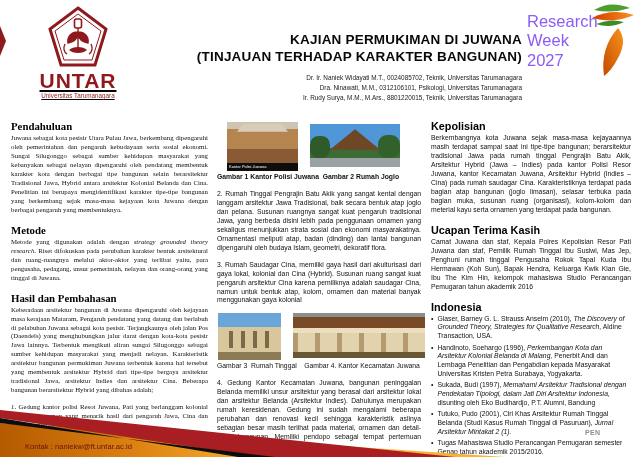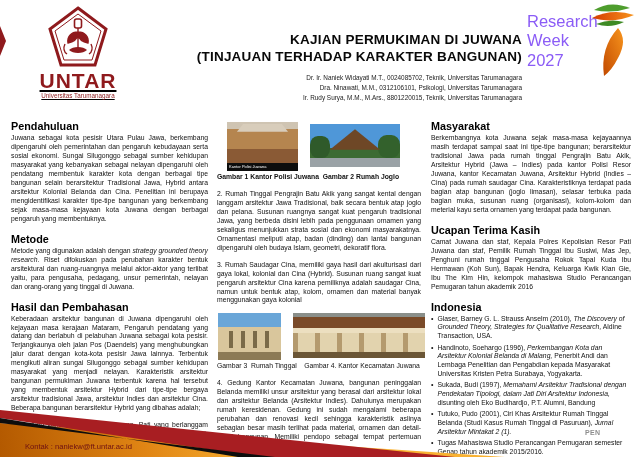--- a/index.html
+++ b/index.html
@@ -14,21 +14,21 @@
   .untar-word{color:#8f1a1d;font-weight:bold;font-size:21px;letter-spacing:1px;line-height:1;margin-top:2px;}
   .untar-sub{color:#8f1a1d;font-size:6.3px;line-height:1.2;margin-top:1px;}
   .title-block{position:absolute;left:150px;top:32px;width:372px;text-align:right;}
   .title-line{font-weight:bold;font-size:13.5px;line-height:1.25;color:#090909;letter-spacing:.2px;}
   .authors{margin-top:7px;}
   .author-line{font-size:6.4px;color:#1a1a1a;line-height:1.55;}
   .rweek{position:absolute;left:527px;top:12px;color:#8b5cf6;font-size:16.5px;line-height:1.17;}
   .rweek-logo{position:absolute;left:588px;top:2px;}
   
   .col{position:absolute;top:120px;font-size:6.8px;color:#111;}
-  .col-1{left:11px;width:197px;}
+  .col-1{left:11px;width:197px;font-family:Liberation Serif, serif;}
   .col-2{left:217px;width:204px;}
   .col-3{left:431px;width:200px;}
   .sec-h{font-weight:bold;font-size:10.8px;margin:0 0 2px 0;color:#000;}
   .sec-h.gap{margin-top:9px;}
   .para{margin:0 0 8px 0;text-align:justify;line-height:1.32;}
   .para:last-child{margin-bottom:0;}
   
   .figrow{display:flex;gap:12px;align-items:flex-start;margin:2px 0 2px 0;}
   .photo{position:relative;overflow:hidden;flex:none;}
   .ph1{width:71px;height:49px;margin-left:10px;background:linear-gradient(180deg,#cfc4b2 0 14%,#b5854f 14% 55%,#8a5a35 55% 84%,#111 84%);}
@@ -147,21 +147,21 @@
       <div class="photo ph4">
         <div class="ph4-cols"></div>
       </div>
     </div>
     <div class="figcap">Gambar 3  Rumah Tinggal    Gambar 4. Kantor Kecamatan Juwana</div>
 
     <p class="para">4. Gedung Kantor Kecamatan Juwana, bangunan peninggalan Belanda memiliki unsur arsitektur yang berasal dari arsitektur lokal dan arsitektur Belanda (Arsitektur Indies). Dahulunya merupakan rumah keresidenan. Gedung ini sudah mengalami beberapa perubahan dan renovasi kecil sehingga karakteristik aslinya sebagian besar masih terlihat pada material, ornamen dan detail-detail bangunan. Memiliki pendopo sebagai tempat pertemuan camat dengan masyarakat.</p>
   </div>
 
   <div class="col col-3">
-    <div class="sec-h">Masyarakat</div>
+    <div class="sec-h">Kepolisian</div>
     <p class="para">Berkembangnya kota Juwana sejak masa-masa kejayaannya masih terdapat sampai saat ini tipe-tipe bangunan; berarsitektur tradisional Jawa pada rumah tinggal Pengrajin Batu Akik, Arsitektur Hybrid (Jawa – Indies) pada kantor Polisi Resor Juwana, kantor Kecamatan Juwana, Arsitektur Hybrid (Indies – Cina) pada rumah saudagar Cina. Karakteristiknya terdapat pada bagian atap bangunan (joglo limasan), selasar terbuka pada bagian muka, susunan ruang (organisasi), kolom-kolom dan meterial kayu serta ornamen yang terdapat pada bangunan.</p>
 
     <div class="sec-h gap">Ucapan Terima Kasih</div>
     <p class="para">Camat Juwana dan staf, Kepala Polres Kepolisian Resor Pati Juwana dan staf, Pemilik Rumah Tinggal Ibu Susiwi, Mas Jep, Penghuni rumah tinggal Pengusaha Rokok Tapal Kuda Ibu Hermawan (Koh Sun), Bapak Hendra, Keluarga Kwik Kian Gie, Ibu The Kim Hin, kelompok mahasiswa Studio Perancangan Pemugaran tahun akademik 2016</p>
 
     <div class="sec-h gap">Indonesia</div>
     <ul class="ref-list">
       <li class="ref-item">
         <span class="ref-bullet">•</span>
         <span class="ref-text"><span>Glaser, Barney G. L. Strauss Anselm (2010), </span><span class="it">The Discovery of Grounded Theory, Strategies for Qualitative Research,</span><span> Aldine Transaction, USA.</span></span>

